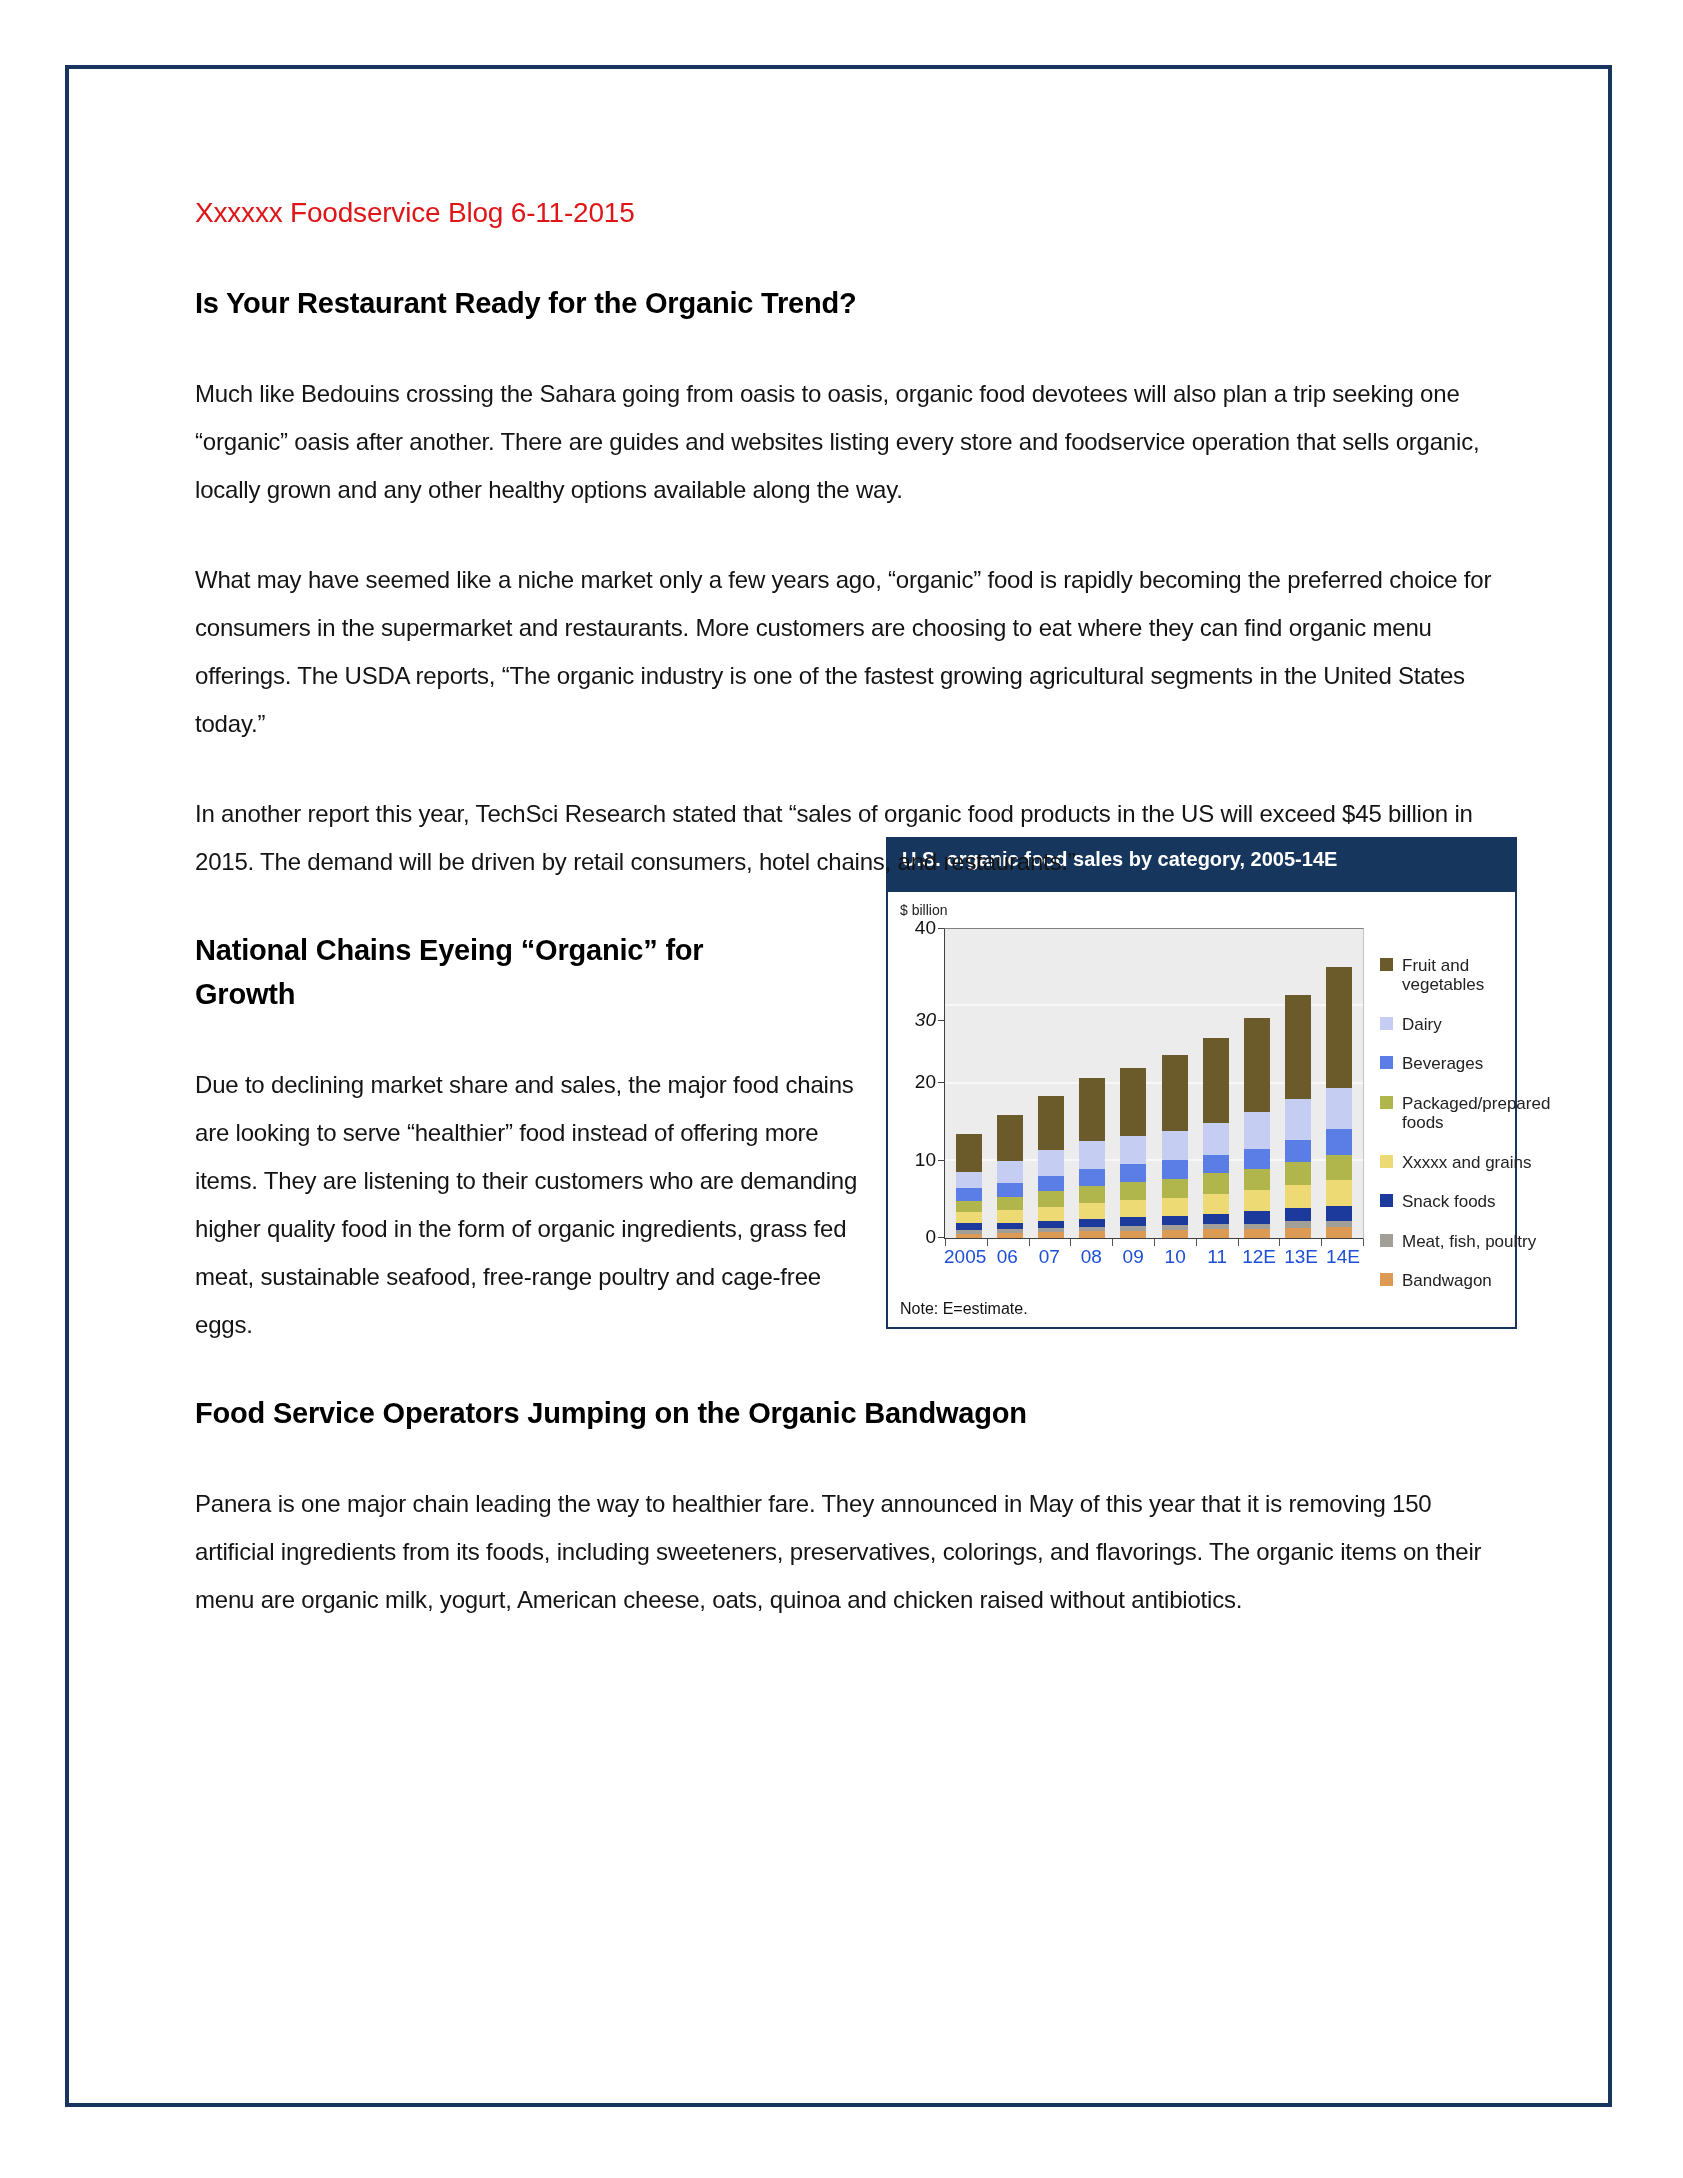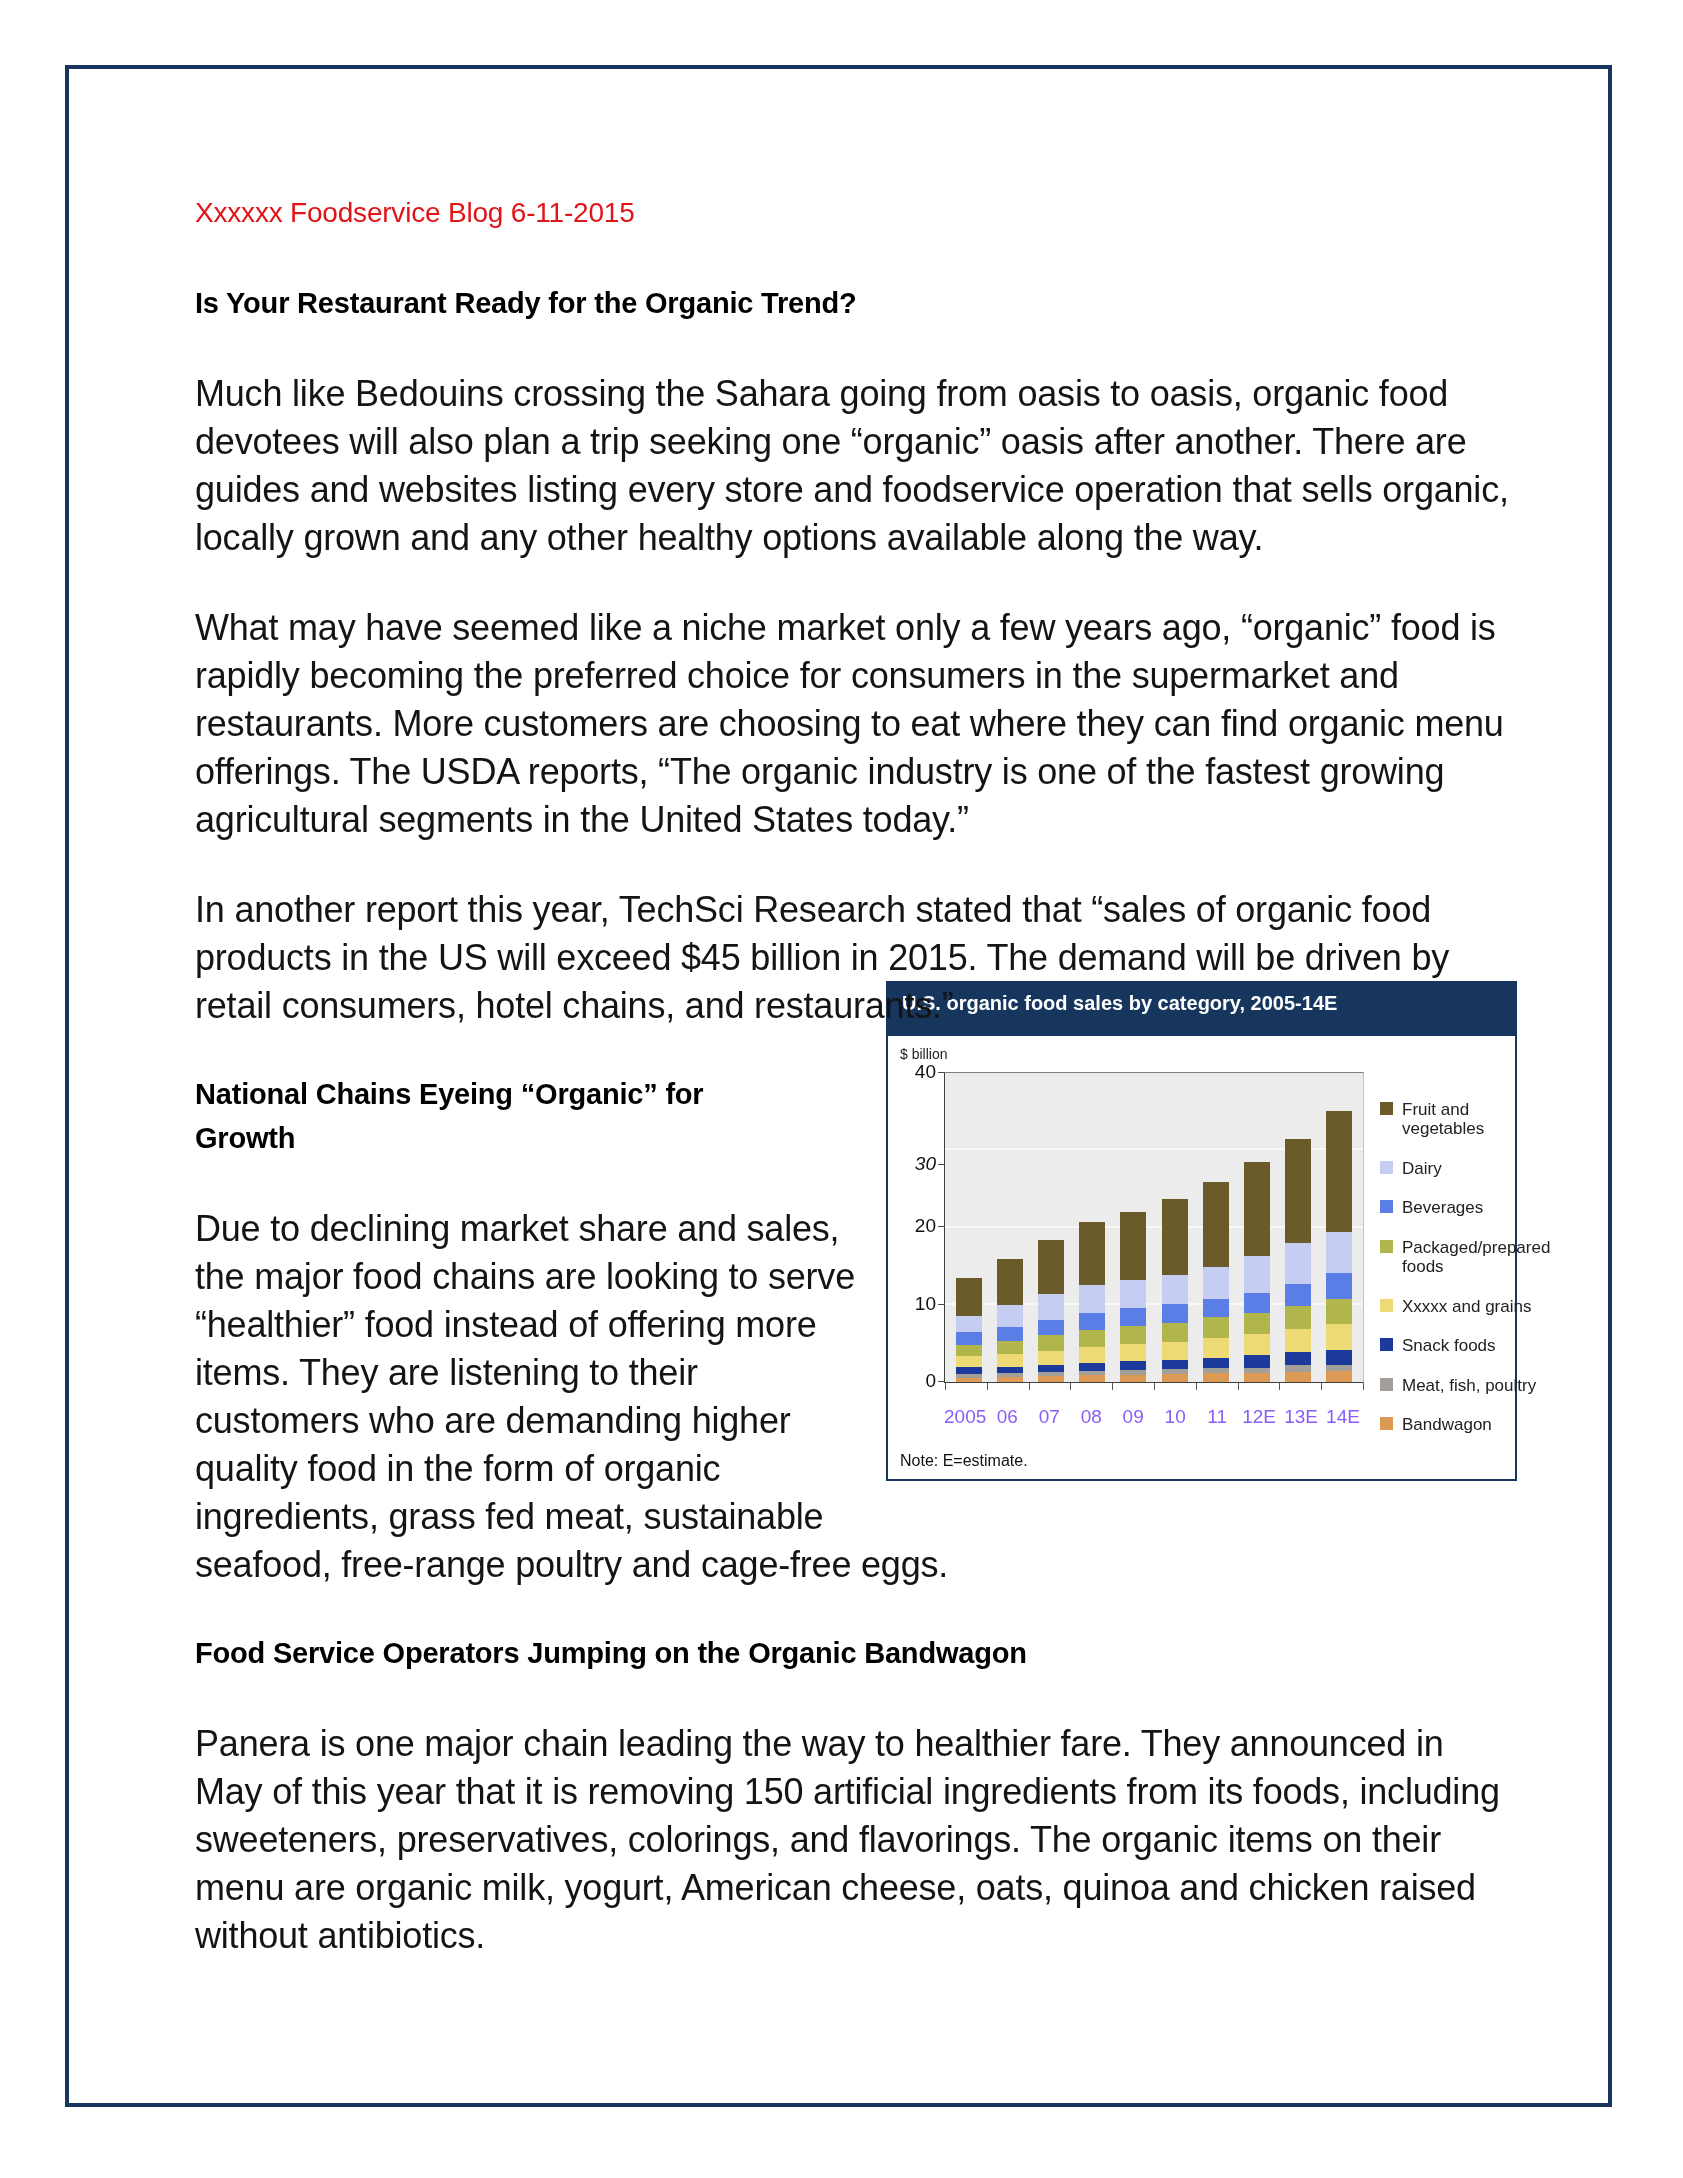--- a/index.html
+++ b/index.html
@@ -15,21 +15,21 @@
     position:relative;margin-left:195px;margin-right:166px;padding-top:196px;
     letter-spacing:-0.2px;
   }
   .red-heading{
     color:#e01518;font-size:28px;font-weight:400;margin:0 0 51px 0;line-height:1.2;
   }
   .section-heading{
     color:#000;font-size:29px;font-weight:700;margin:0 0 44px 0;line-height:1.55;
   }
   p.body-para{
-    font-size:36px;line-height:48px;margin:0 0 42px 0;color:#141414;
+    font-size:24px;line-height:48px;margin:0 0 42px 0;color:#141414;
   }
   .wrap-section{overflow:visible;}
   .left-heading{max-width:554px;}
   .clear{clear:both;}
 
   
   .chart-box{
     float:right;width:631px;margin:-91px 0 38px 26px;
     border:2px solid #17355e;background:#fff;box-sizing:border-box;
     letter-spacing:0;
@@ -57,21 +57,21 @@
   }
   .gridline{position:absolute;left:0;right:0;height:2px;background:#f8f8f8;}
   #bars{
     position:absolute;left:0;right:0;top:0;bottom:0;
     display:flex;justify-content:space-around;align-items:flex-end;padding:0 3px;
   }
   .bar-col{width:26px;display:flex;flex-direction:column;justify-content:flex-end;}
   .bar-seg{width:100%;}
   #x-ticks{display:flex;height:7px;border-left:1px solid #555;margin-left:1px;}
   #x-ticks div{flex:1;border-right:1px solid #555;}
-  #x-labels{display:flex;font-size:19px;color:#8b5cf6;margin-top:16px;}
+  #x-labels{display:flex;font-size:19px;color:#1d4ed8;margin-top:0;}
   #x-labels div{flex:1;text-align:center;}
   .legend-col{
     flex:1;padding-left:16px;height:348px;box-sizing:border-box;
     display:flex;flex-direction:column;justify-content:space-between;padding-top:28px;gap:20px;
   }
   .legend-item{display:flex;align-items:flex-start;font-size:17px;color:#222;line-height:1.15;}
   .legend-swatch{width:13px;height:13px;flex:none;margin-right:9px;margin-top:2px;}
   .chart-note{
     padding:22px 12px 8px 12px;font-size:16px;line-height:1.35;color:#111;
   }

